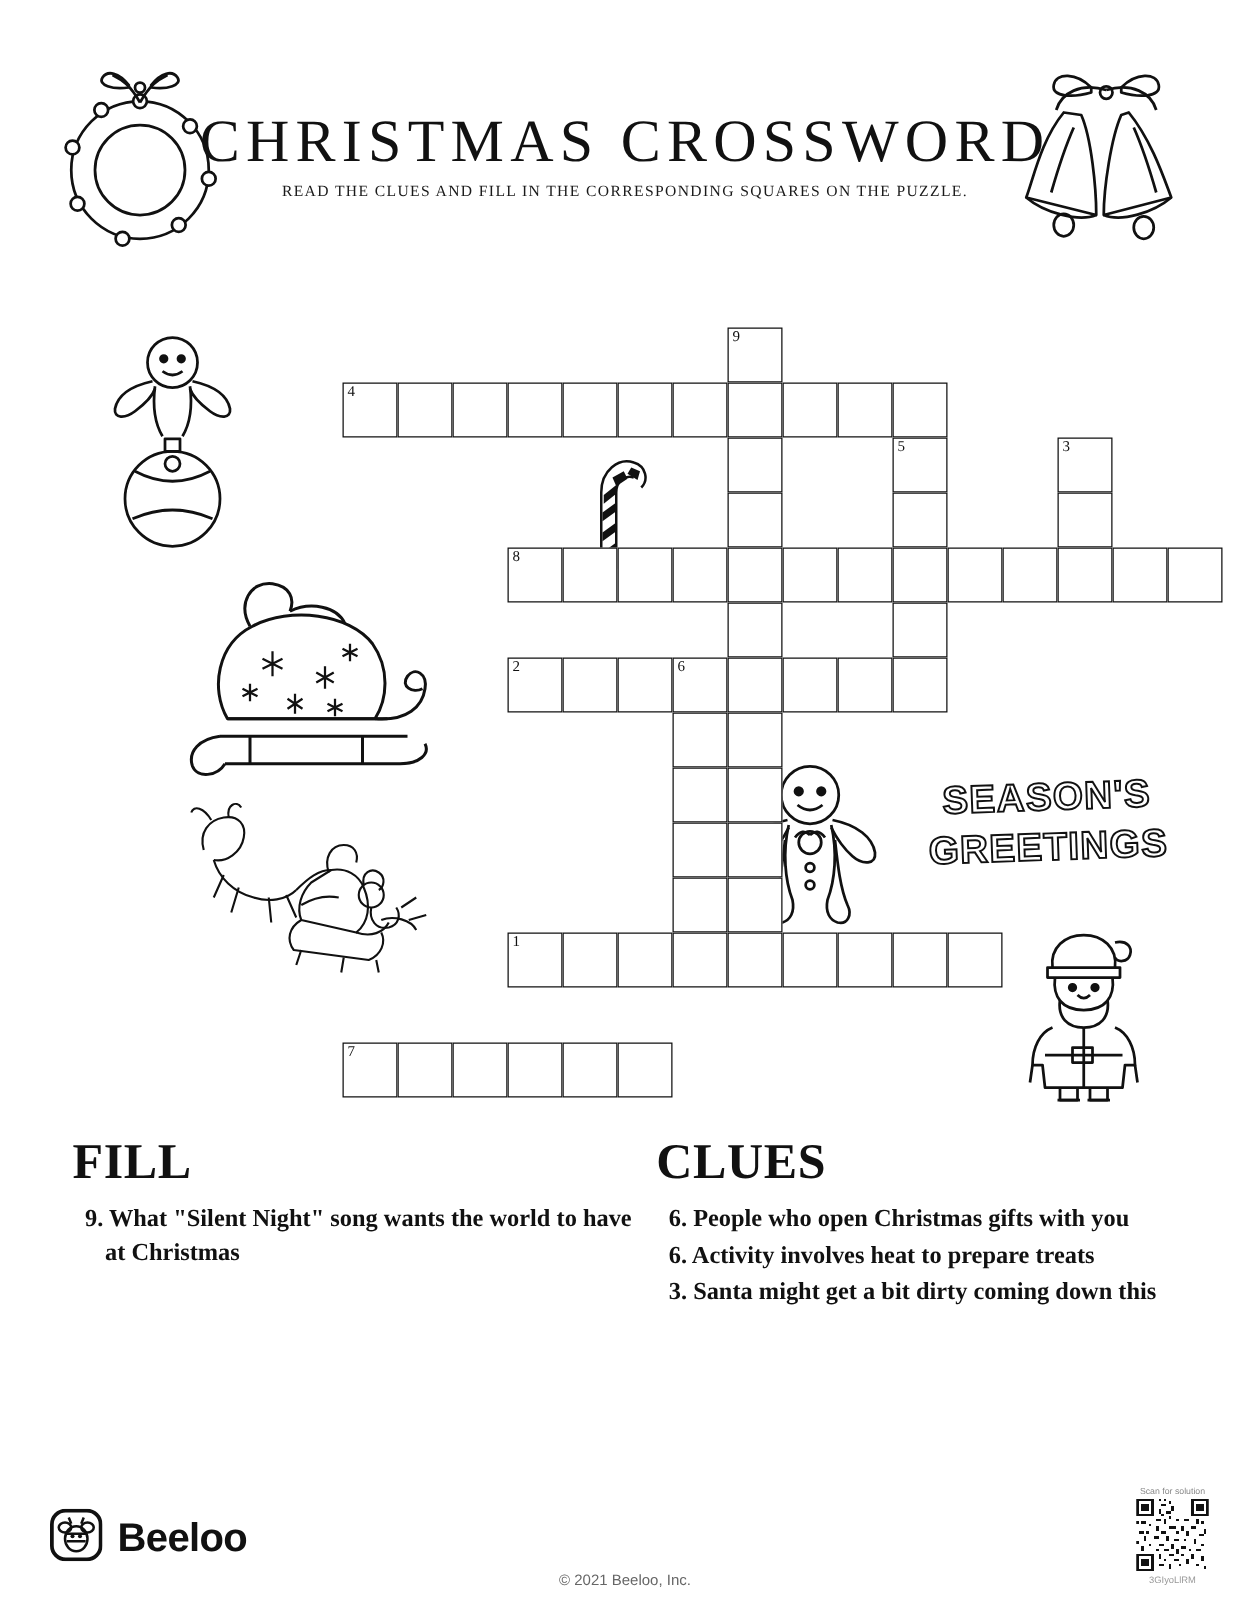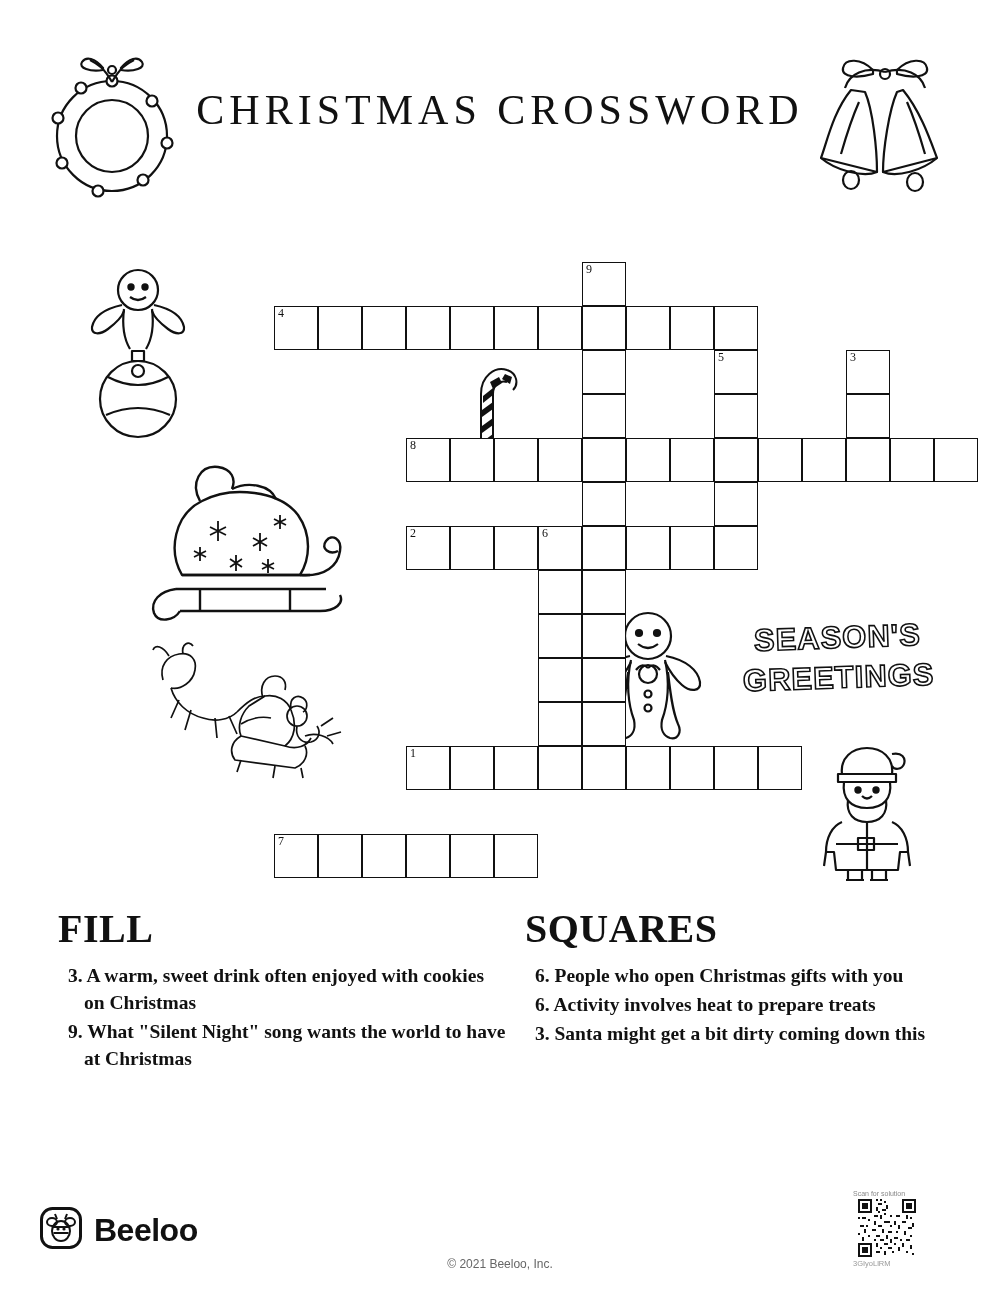--- a/index.html
+++ b/index.html
@@ -24,21 +24,21 @@
     width: 1000px;
     height: 170px;
   }
   .title {
     position: absolute;
     top: 52px;
     left: 0;
     width: 1000px;
     text-align: center;
     font-family: "Liberation Serif", serif;
-    font-size: 42px;
+    font-size: 48px;
     letter-spacing: 5px;
     font-weight: 400;
     color: #111;
   }
   .subtitle {
     position: absolute;
     top: 112px;
     left: 0;
     width: 1000px;
     text-align: center;
@@ -142,24 +142,24 @@
     top: 1257px;
     left: 0;
     width: 1000px;
     text-align: center;
     font-family: "Liberation Sans", sans-serif;
     font-size: 12px;
     color: #666;
   }
   .qr-block {
     position: absolute;
-    left: 853px;
+    left: 904px;
     top: 1190px;
     width: 68px;
-    text-align: left;
+    text-align: center;
   }
   .qr-caption {
     font-family: "Liberation Sans", sans-serif;
     font-size: 7px;
     color: #888;
     margin-bottom: 2px;
   }
   .qr-code {
     width: 58px;
     height: 58px;
@@ -208,20 +208,21 @@
         <path d="M72 34 C64 20 58 16 50 12"></path>
         <path d="M72 34 C80 20 86 16 94 12"></path>
         <path d="M63 20 C55 10 46 8 42 14 C38 20 50 24 63 22Z"></path>
         <path d="M81 20 C89 10 98 8 102 14 C106 20 94 24 81 22Z"></path>
         <circle cx="72" cy="22" r="4"></circle>
       </g>
     </svg>
   </div>
 
   <div class="title">CHRISTMAS CROSSWORD</div>
+  <div class="subtitle">READ THE CLUES AND FILL IN THE CORRESPONDING SQUARES ON THE PUZZLE.</div>
 
   <div class="bells art">
     <svg width="140" height="145" viewBox="0 0 140 145">
       <g fill="none" stroke="#111" stroke-width="2.2" stroke-linejoin="round">
         <path d="M70 18 C50 12 34 20 30 34"></path>
         <path d="M70 18 C90 12 106 20 110 34"></path>
         <path d="M58 16 C46 4 30 4 28 14 C26 24 44 24 58 20Z"></path>
         <path d="M82 16 C94 4 110 4 112 14 C114 24 96 24 82 20Z"></path>
         <circle cx="70" cy="20" r="5"></circle>
         <path d="M36 36 C18 58 12 88 6 104 L62 118 C62 96 58 56 50 38 Z"></path>
@@ -446,27 +447,26 @@
     <div class="cell" style="left: 318px; top: 834px; width: 44px; height: 44px;"></div>
     <div class="cell" style="left: 362px; top: 834px; width: 44px; height: 44px;"></div>
     <div class="cell" style="left: 406px; top: 834px; width: 44px; height: 44px;"></div>
     <div class="cell" style="left: 450px; top: 834px; width: 44px; height: 44px;"></div>
     <div class="cell" style="left: 494px; top: 834px; width: 44px; height: 44px;"></div>
   </div>
 
 <div class="clues-down">
   <div class="clue-head">FILL</div>
   <ul class="clue-list">
-    <li>3. A warm, sweet drink often enjoyed with cookies on Christmas</li>
     <li>9. What "Silent Night" song wants the world to have at Christmas</li>
   </ul>
 </div>
 
 <div class="clues-across">
-  <div class="clue-head">SQUARES</div>
+  <div class="clue-head">CLUES</div>
   <ul class="clue-list">
     <li>6. People who open Christmas gifts with you</li>
     <li>6. Activity involves heat to prepare treats</li>
     <li>3. Santa might get a bit dirty coming down this</li>
   </ul>
 </div>
 
 <div class="footer-logo">
   <span>
     <svg width="42" height="42" viewBox="0 0 42 42">

